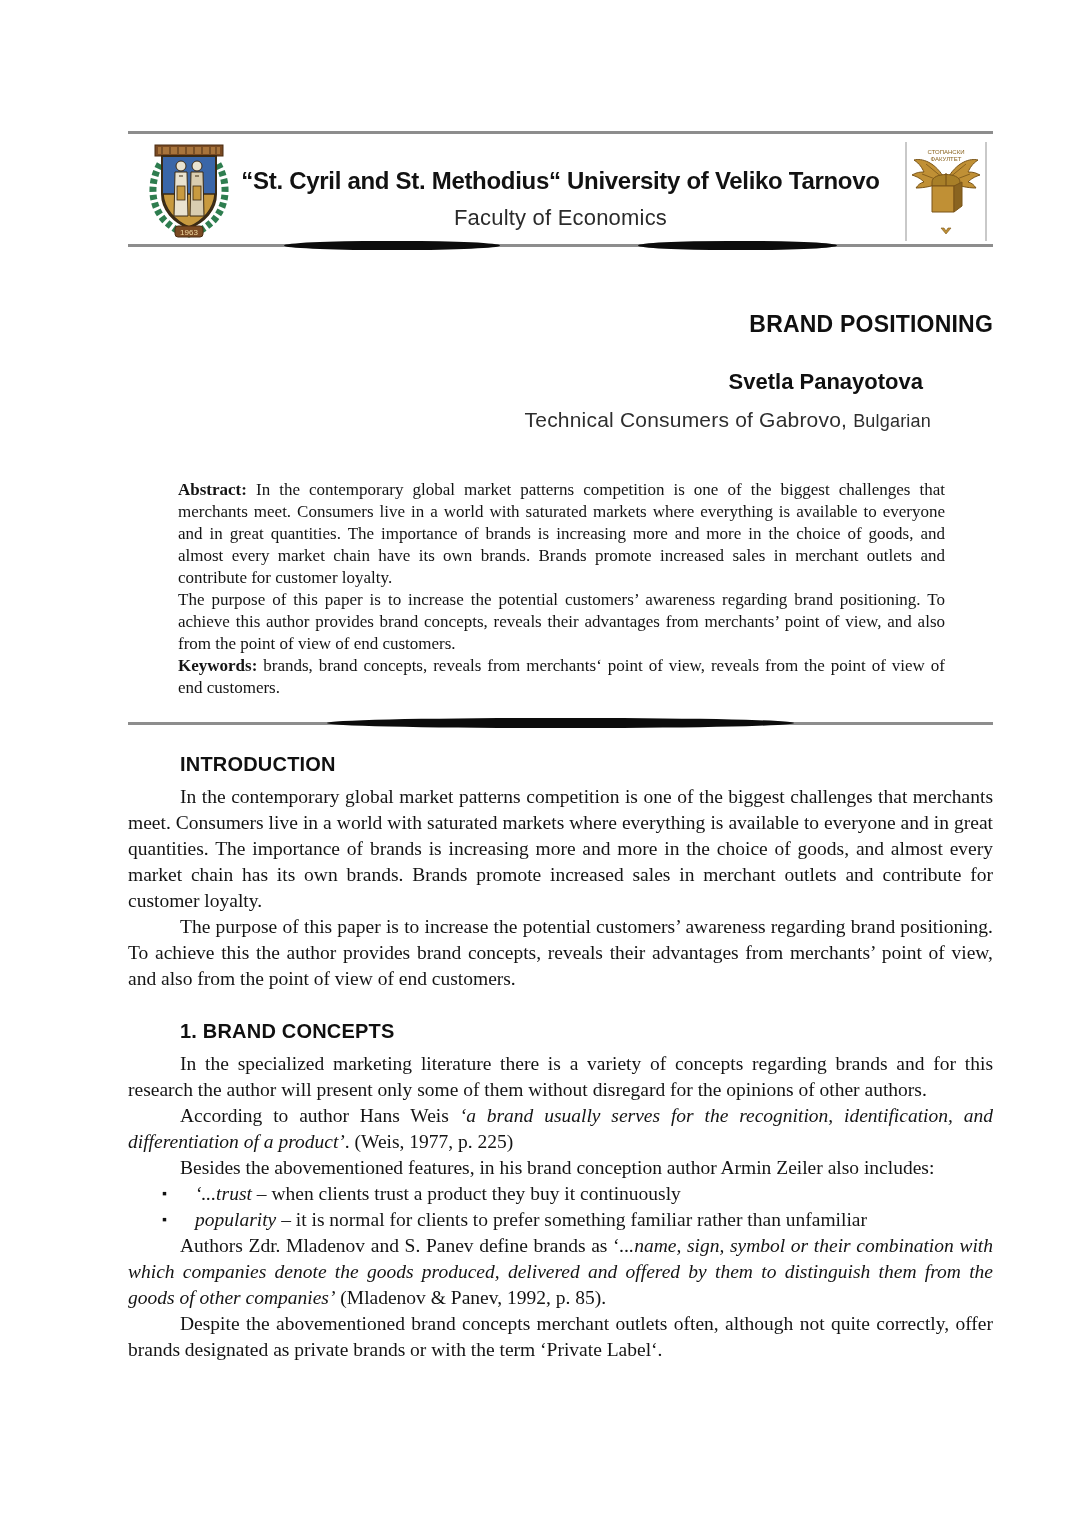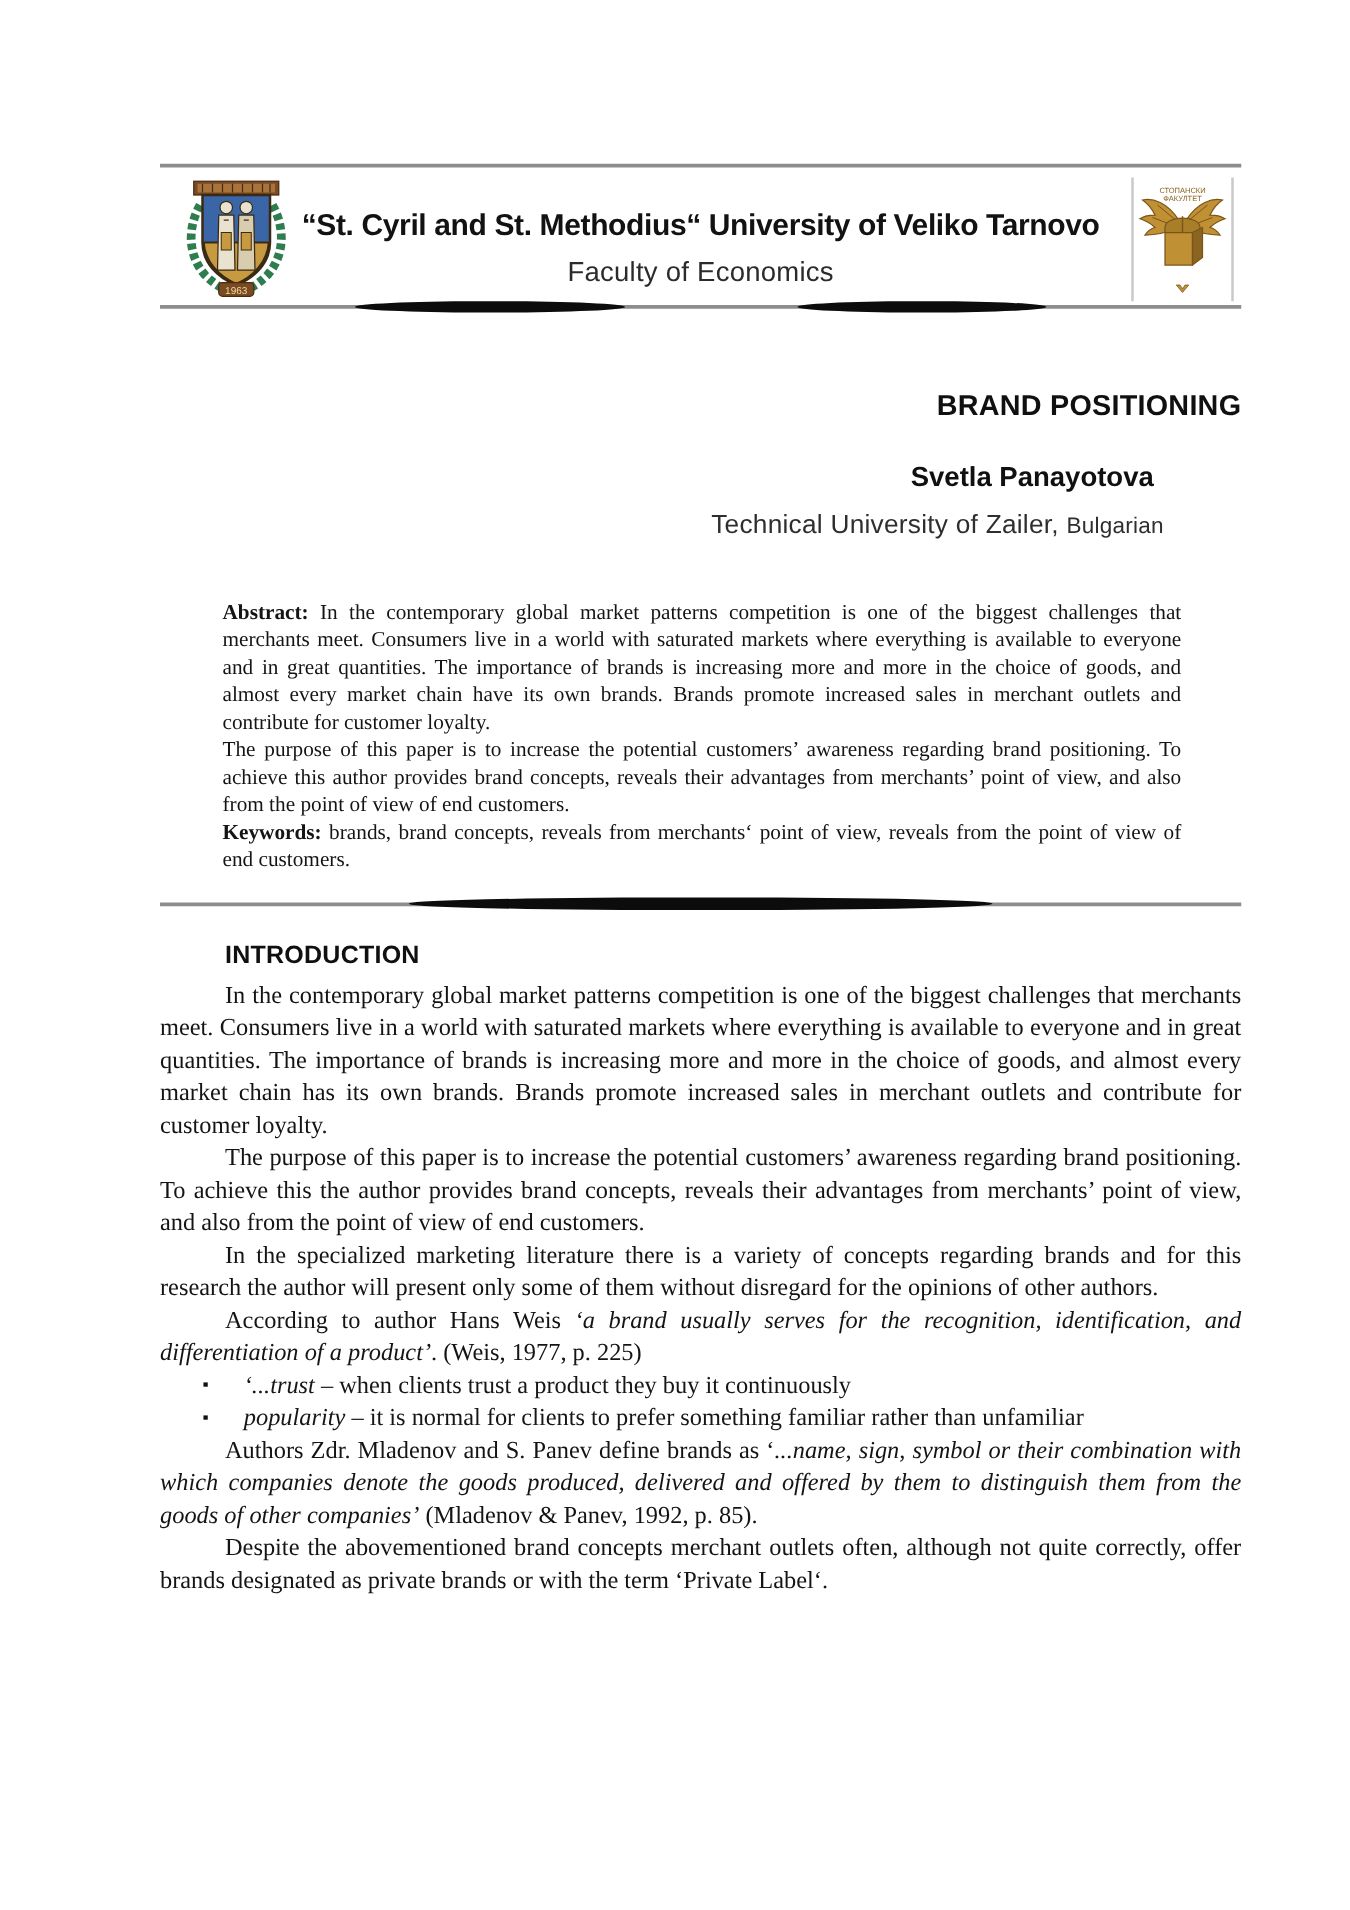--- a/index.html
+++ b/index.html
@@ -121,40 +121,42 @@
   </div>
 
   <div class="rule-artifact">
     <div class="blob b1"></div>
     <div class="blob b2"></div>
   </div>
 
   <h1 class="paper-title">BRAND POSITIONING</h1>
   <div class="paper-author">Svetla Panayotova</div>
   <div class="paper-affil">
-    <span>Technical University of Zailer,</span>
+    <span>Technical Consumers of Gabrovo,</span>
     <span class="country">Bulgarian</span>
   </div>
 
   <div class="abstract">
     <p><b>Abstract:</b> <span>In the contemporary global market patterns competition is one of the biggest challenges that merchants meet. Consumers live in a world with saturated markets where everything is available to everyone and in great quantities.  The importance of brands is increasing more and more in the choice of goods, and almost every market chain have its own brands. Brands promote increased sales in merchant outlets and contribute for customer loyalty.</span></p>
     <p><span>The purpose of this paper is to increase the potential customers’ awareness regarding brand positioning. To achieve this author provides brand concepts, reveals their advantages from merchants’ point of view, and also from the point of view of end customers.</span></p>
     <p><b>Keywords:</b> <span>brands, brand concepts, reveals from merchants‘ point of view, reveals from the point of view of end customers.</span></p>
   </div>
 
   <div class="sep-artifact">
     <div class="blob b3"></div>
   </div>
 
   <h2 class="sec">INTRODUCTION</h2>
   <p class="body-p tight">In the contemporary global market patterns competition is one of the biggest challenges that merchants meet. Consumers live in a world with saturated markets where everything is available to everyone and in great quantities.  The importance of brands is increasing more and more in the choice of goods, and almost every market chain has its own brands. Brands promote increased sales in merchant outlets and contribute for customer loyalty.</p>
   <p class="body-p tight">The purpose of this paper is to increase the potential customers’ awareness regarding brand positioning. To achieve this the author provides brand concepts, reveals their advantages from merchants’ point of view, and also from the point of view of end customers.</p>
 
+  <h2 class="sec">1. BRAND CONCEPTS</h2>
   <p class="body-p tight">In the specialized marketing literature there is a variety of concepts regarding brands and for this research the author will present only some of them without disregard for the opinions of other authors.</p>
   <p class="body-p tight"><span>According to author Hans Weis </span><em>‘a brand usually serves for the recognition, identification, and differentiation of a product’</em><span>. (Weis, 1977, p. 225)</span></p>
+  <p class="body-p tight">Besides the abovementioned features, in his brand conception author Armin Zeiler also includes:</p>
 
   <ul class="concept-list">
     <li><em>‘...trust</em><span> – when clients trust a product they buy it continuously</span></li>
     <li><em>popularity</em><span> – it is normal for clients to prefer something familiar rather than unfamiliar</span></li>
   </ul>
 
   <p class="body-p tight"><span>Authors Zdr. Mladenov and S. Panev define brands as ‘</span><em>...name, sign, symbol or their combination with which companies denote the goods produced, delivered and offered by them to distinguish them from the goods of other companies’</em><span> (Mladenov &amp; Panev, 1992, p. 85).</span></p>
   <p class="body-p tight">Despite the abovementioned brand concepts merchant outlets often, although not quite correctly, offer brands designated as private brands or with the term ‘Private Label‘.</p>
 
 </div>

